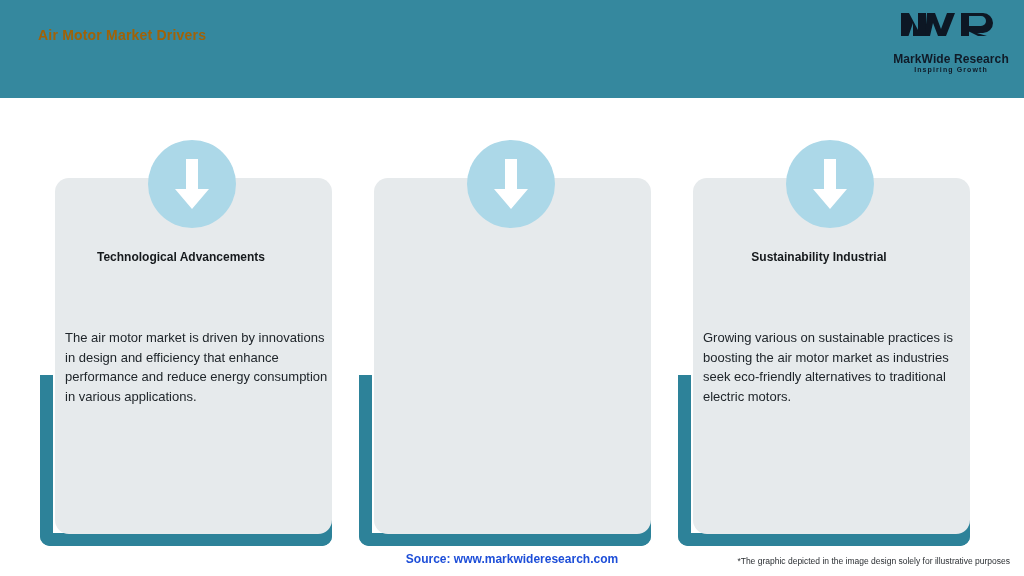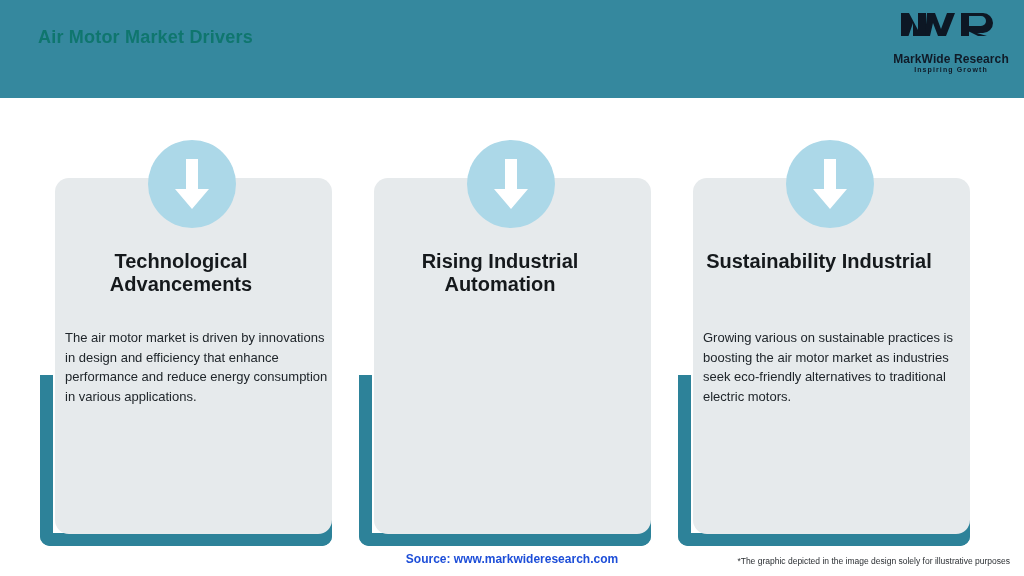--- a/index.html
+++ b/index.html
@@ -21,23 +21,23 @@
     left: 0;
     top: 0;
     width: 1024px;
     height: 98px;
     background: #35889E;
   }
   #page-title {
     position: absolute;
     left: 38px;
     top: 27px;
-    font-size: 18px;
-    font-weight: bold;
-    color: #0f766e;
+    font-size: 14px;
+    font-weight: bold;
+    color: #a16207;
     letter-spacing: 0.2px;
   }
 
   
   #brand-logo {
     position: absolute;
     right: 14px;
     top: 10px;
     width: 118px;
     height: 52px;
@@ -138,21 +138,21 @@
   .arrow-icon {
     display: block;
   }
 
   .card-title {
     position: absolute;
     left: 15px;
     top: 152px;
     width: 252px;
     text-align: center;
-    font-size: 20px;
+    font-size: 12px;
     font-weight: bold;
     color: #15191c;
   }
   .card-body {
     position: absolute;
     left: 25px;
     top: 230px;
     width: 265px;
     font-size: 13px;
     line-height: 19.5px;
@@ -221,21 +221,20 @@
   <div class="card-group g1">
     <div class="frame-left"></div>
     <div class="frame-right"></div>
     <div class="frame-bottom"></div>
     <div class="card"></div>
     <div class="icon-circle">
       <svg class="arrow-icon" width="38" height="54" viewBox="0 0 38 54">
         <polygon fill="#ffffff" points="13,2 25,2 25,32 36,32 19,52 2,32 13,32"></polygon>
       </svg>
     </div>
-    <div class="card-title">Rising Industrial Automation</div>
   </div>
 
   <div class="card-group g2">
     <div class="frame-left"></div>
     <div class="frame-right"></div>
     <div class="frame-bottom"></div>
     <div class="card"></div>
     <div class="icon-circle">
       <svg class="arrow-icon" width="38" height="54" viewBox="0 0 38 54">
         <polygon fill="#ffffff" points="13,2 25,2 25,32 36,32 19,52 2,32 13,32"></polygon>

